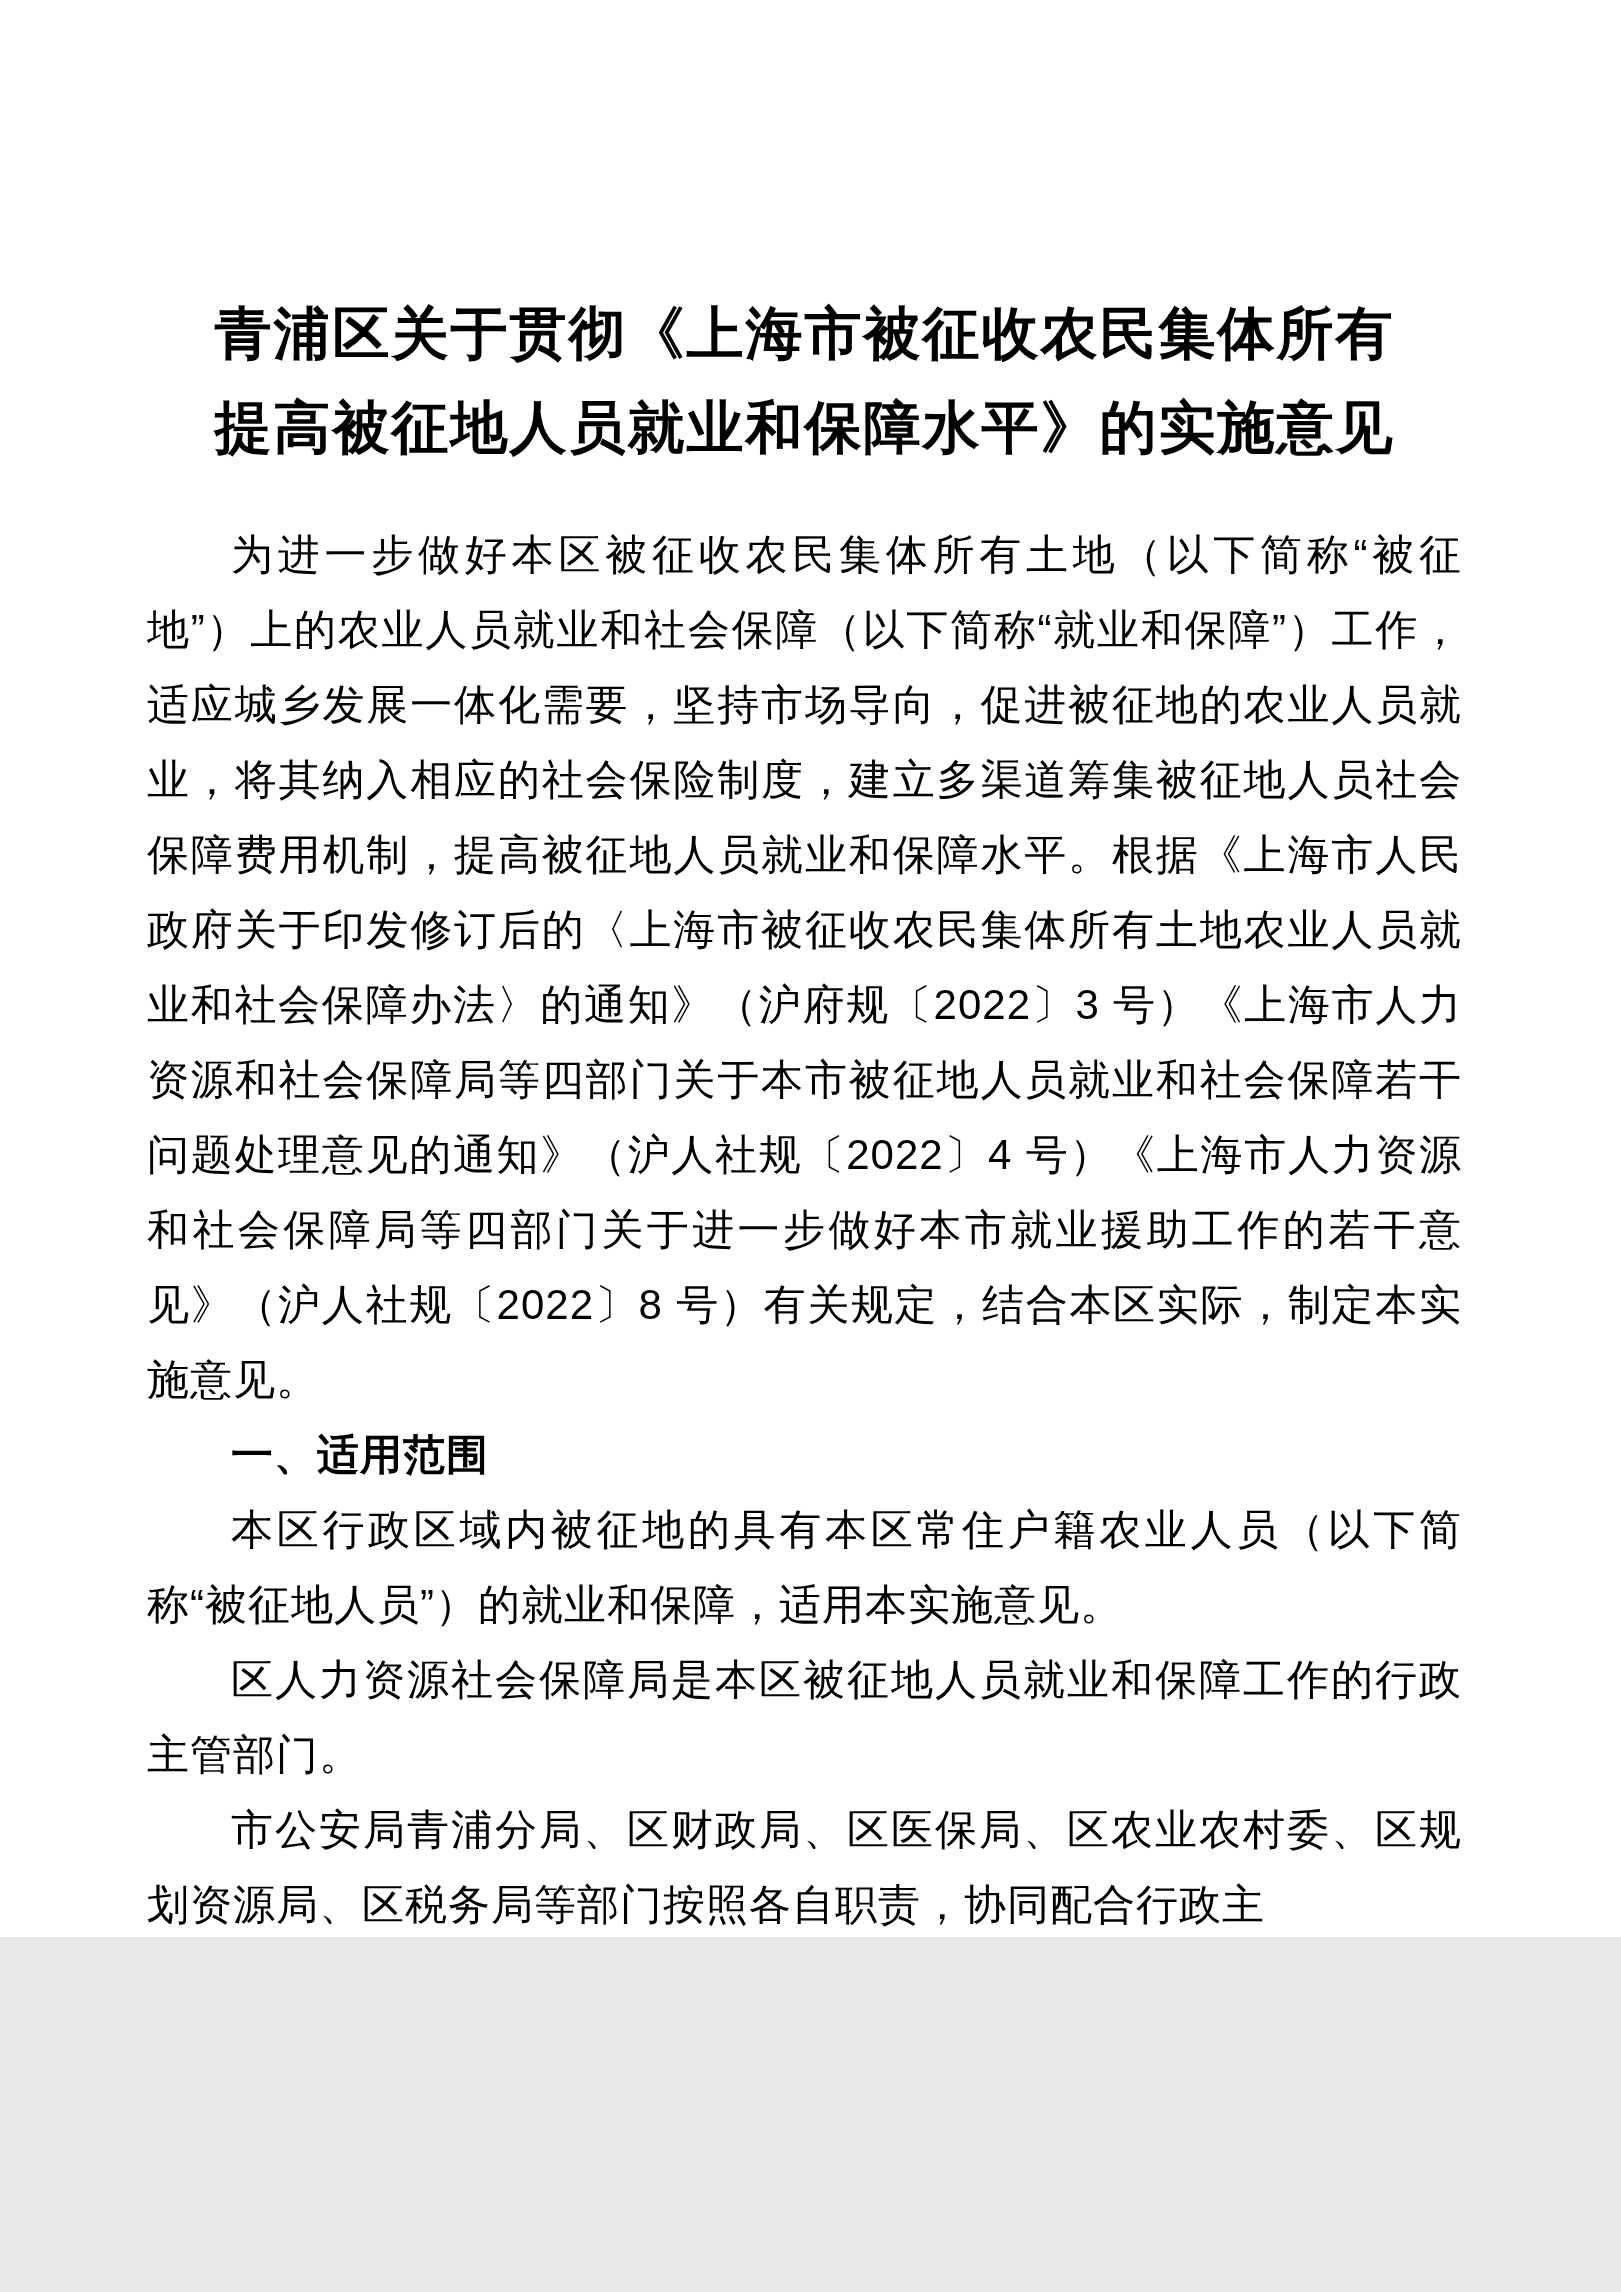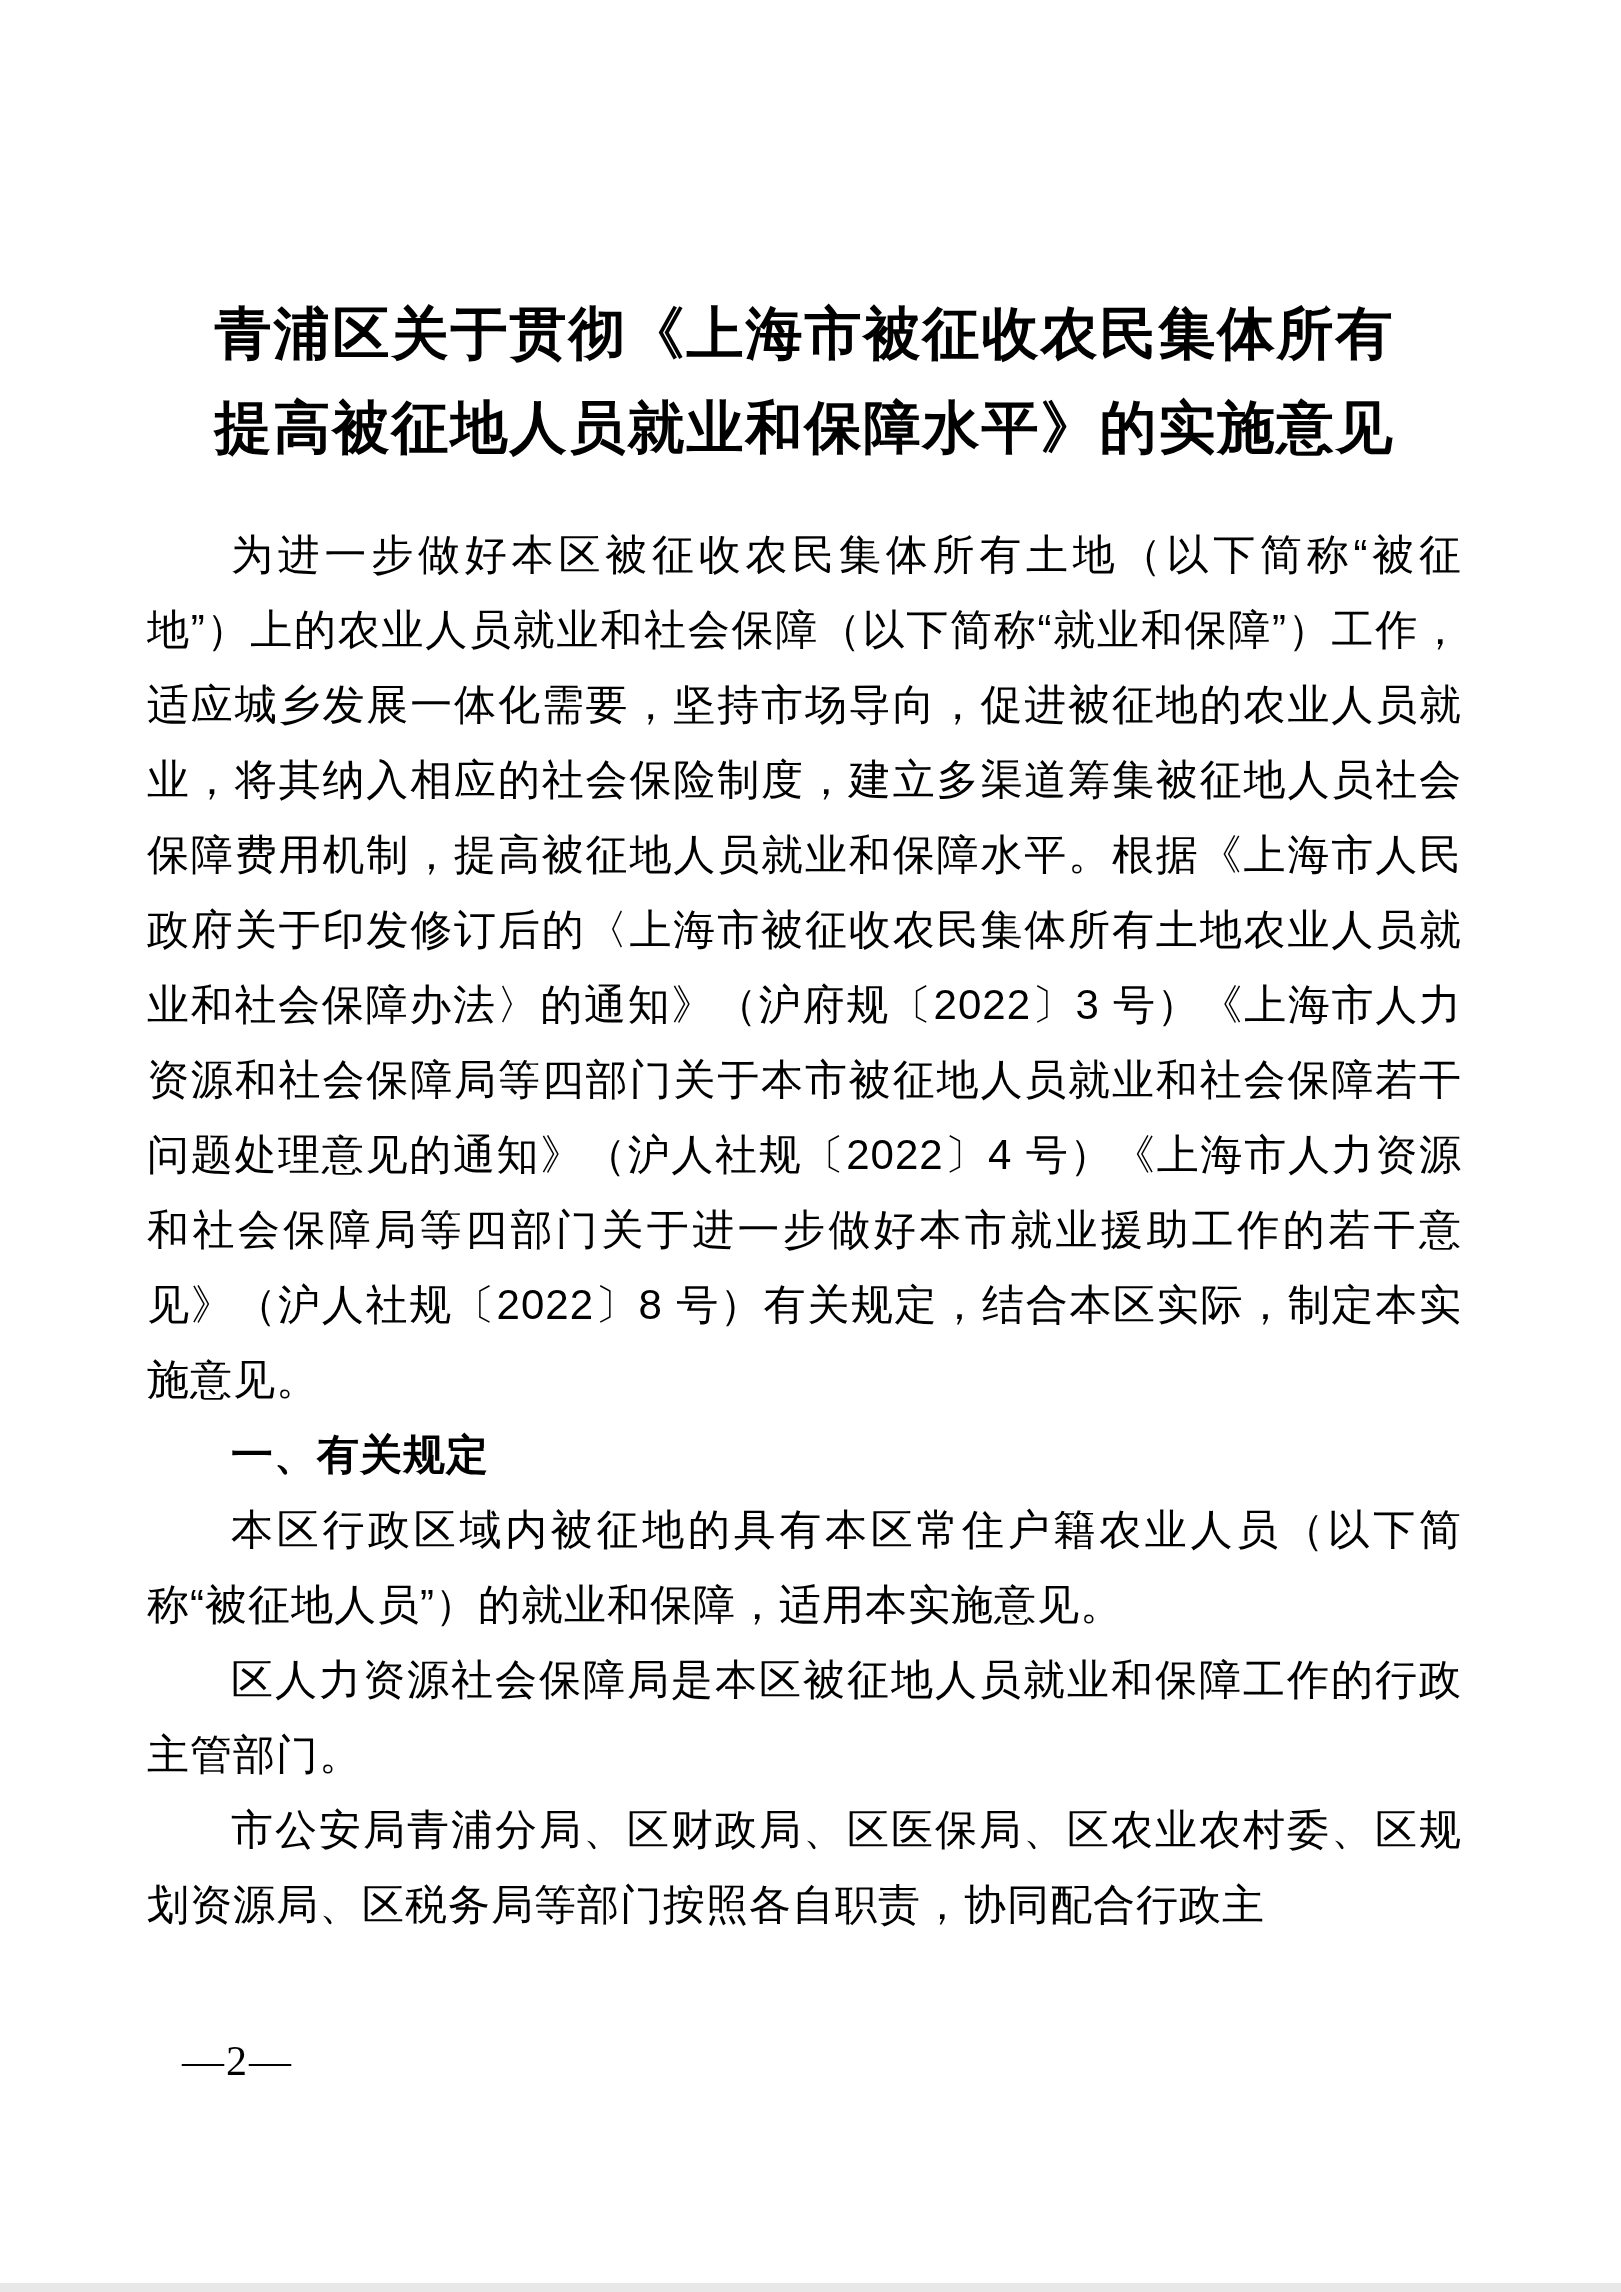--- a/index.html
+++ b/index.html
@@ -3,21 +3,21 @@
 <meta charset="utf-8">
 <style>
   html, body {
     margin: 0;
     padding: 0;
     background: #e8e8e8;
   }
   .page {
     position: relative;
     width: 1621px;
-    height: 2283px;
+    height: 1937px;
     margin: 0 auto;
     background: #ffffff;
     color: #000000;
     box-sizing: border-box;
     padding: 286px 159px 0 147px;
     overflow: hidden;
   }
   .doc-title {
     font-family: "Liberation Sans", "DejaVu Sans", sans-serif;
     font-weight: bold;
@@ -63,21 +63,21 @@
 
 <div class="page">
 
   <h1 class="doc-title">
     <span class="title-line">青浦区关于贯彻《上海市被征收农民集体所有</span>
     <span class="title-line">提高被征地人员就业和保障水平》的实施意见</span>
   </h1>
 
   <p class="para">为进一步做好本区被征收农民集体所有土地（以下简称“被征地”）上的农业人员就业和社会保障（以下简称“就业和保障”）工作，适应城乡发展一体化需要，坚持市场导向，促进被征地的农业人员就业，将其纳入相应的社会保险制度，建立多渠道筹集被征地人员社会保障费用机制，提高被征地人员就业和保障水平。根据《上海市人民政府关于印发修订后的〈上海市被征收农民集体所有土地农业人员就业和社会保障办法〉的通知》（沪府规〔2022〕3 号）《上海市人力资源和社会保障局等四部门关于本市被征地人员就业和社会保障若干问题处理意见的通知》（沪人社规〔2022〕4 号）《上海市人力资源和社会保障局等四部门关于进一步做好本市就业援助工作的若干意见》（沪人社规〔2022〕8 号）有关规定，结合本区实际，制定本实施意见。</p>
 
-  <h2 class="heading">一、有关规定</h2>
+  <h2 class="heading">一、适用范围</h2>
 
   <p class="para">本区行政区域内被征地的具有本区常住户籍农业人员（以下简称“被征地人员”）的就业和保障，适用本实施意见。</p>
 
 
   <p class="para">区人力资源社会保障局是本区被征地人员就业和保障工作的行政主管部门。</p>
 
   <p class="para">市公安局青浦分局、区财政局、区医保局、区农业农村委、区规划资源局、区税务局等部门按照各自职责，协同配合行政主</p>
 
   <div class="page-footer">—2—</div>
 

